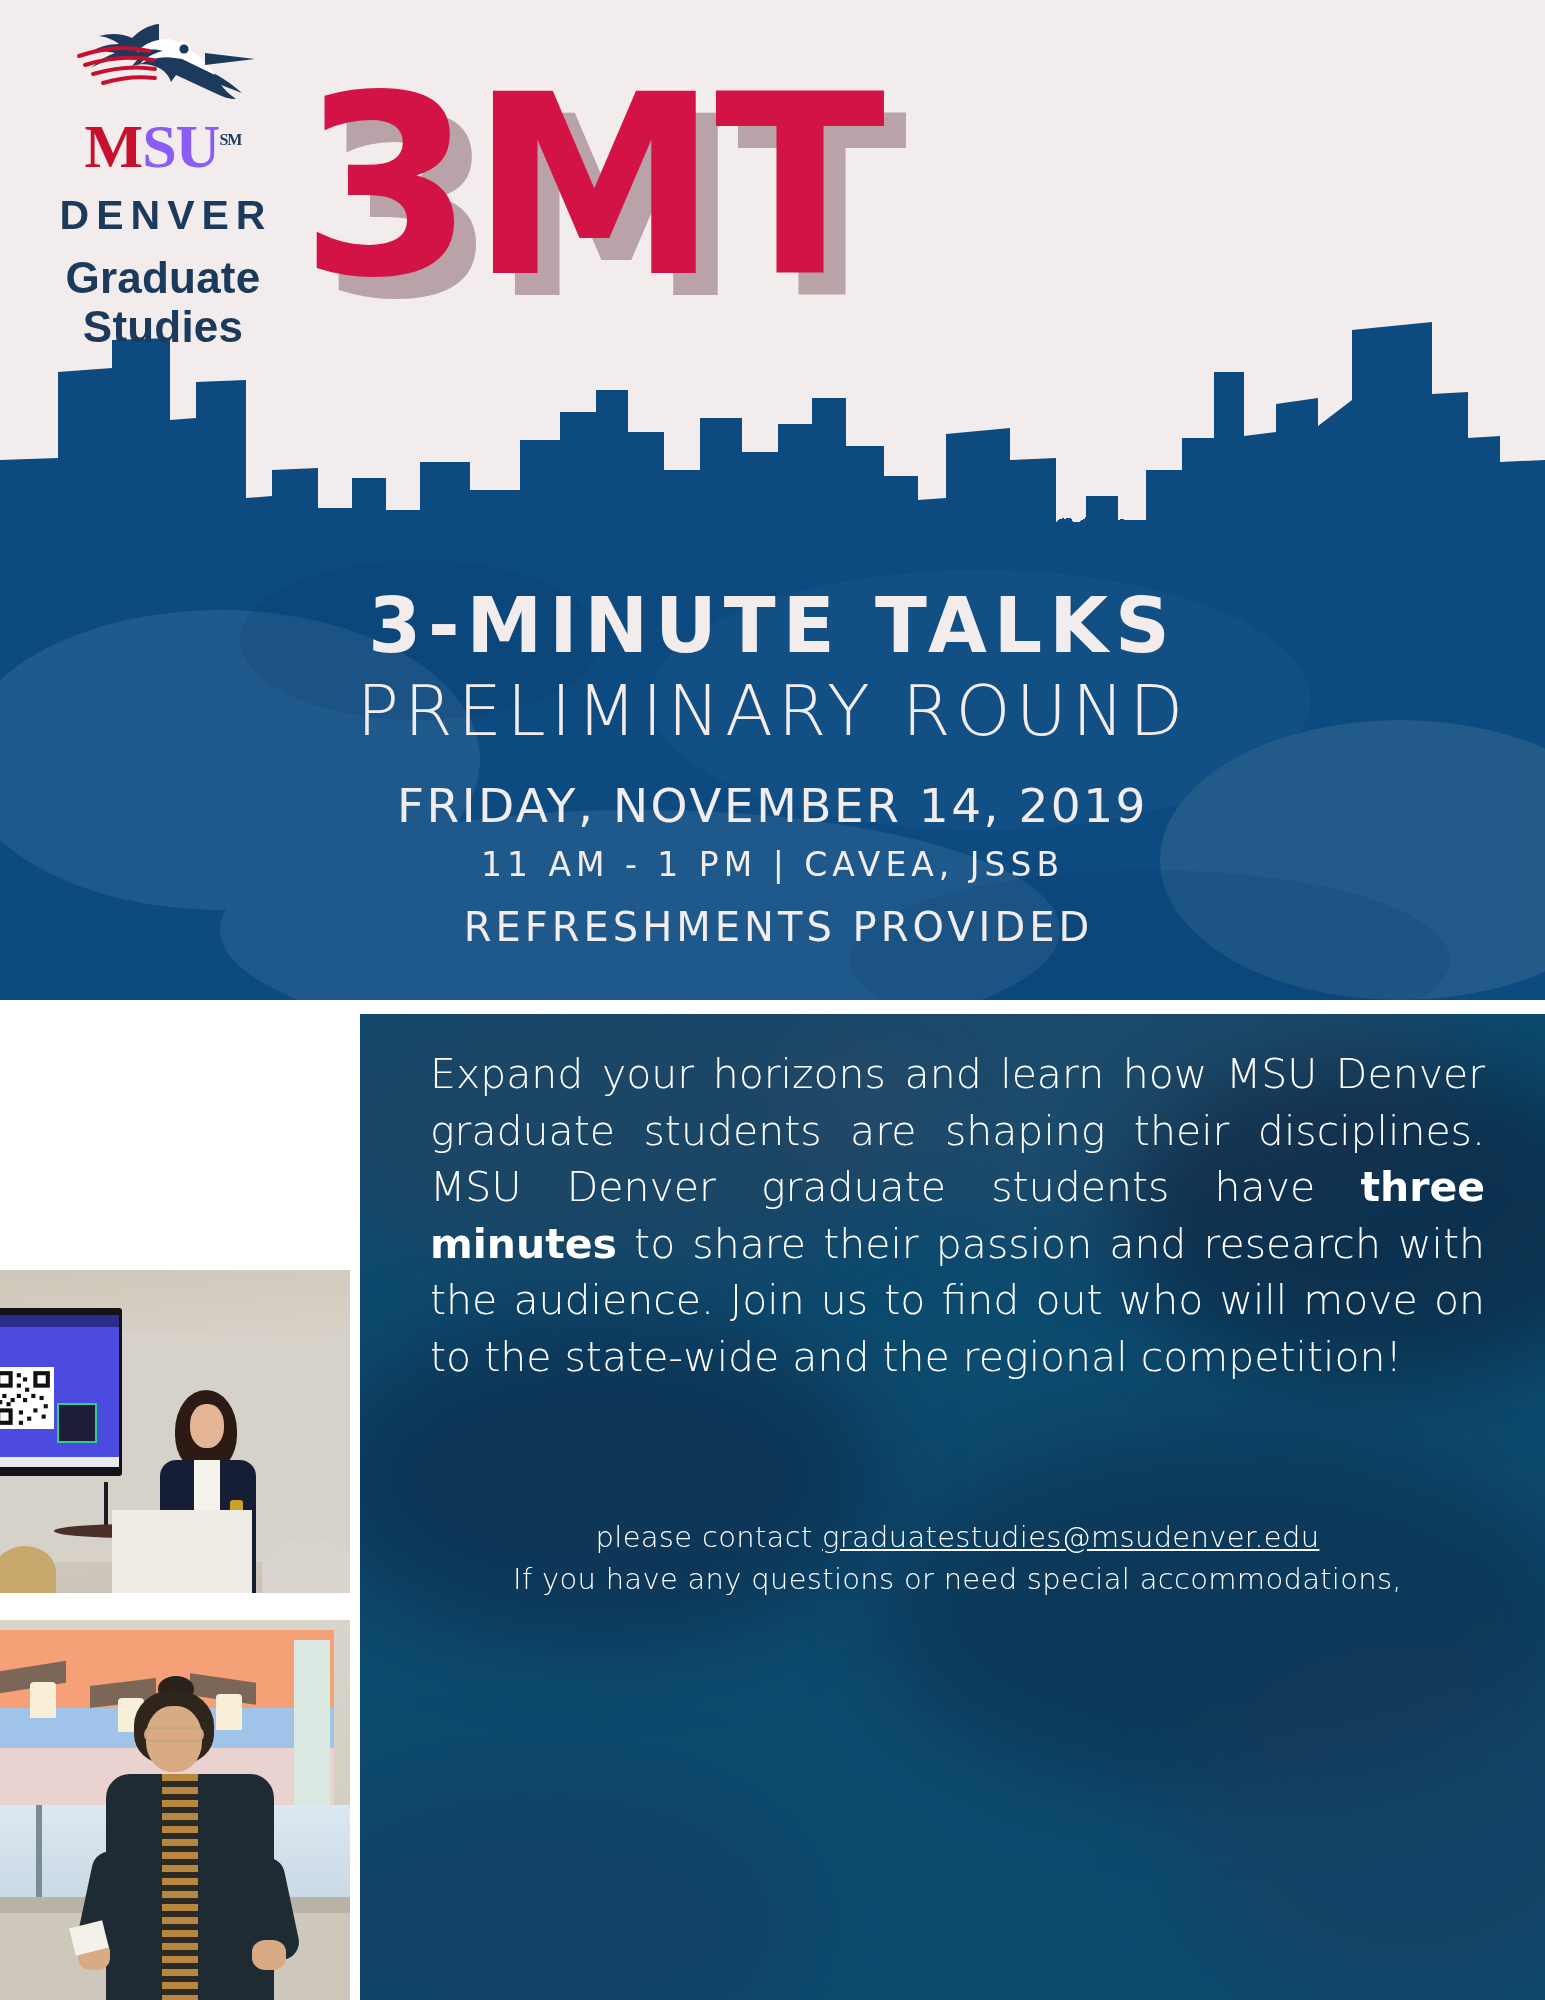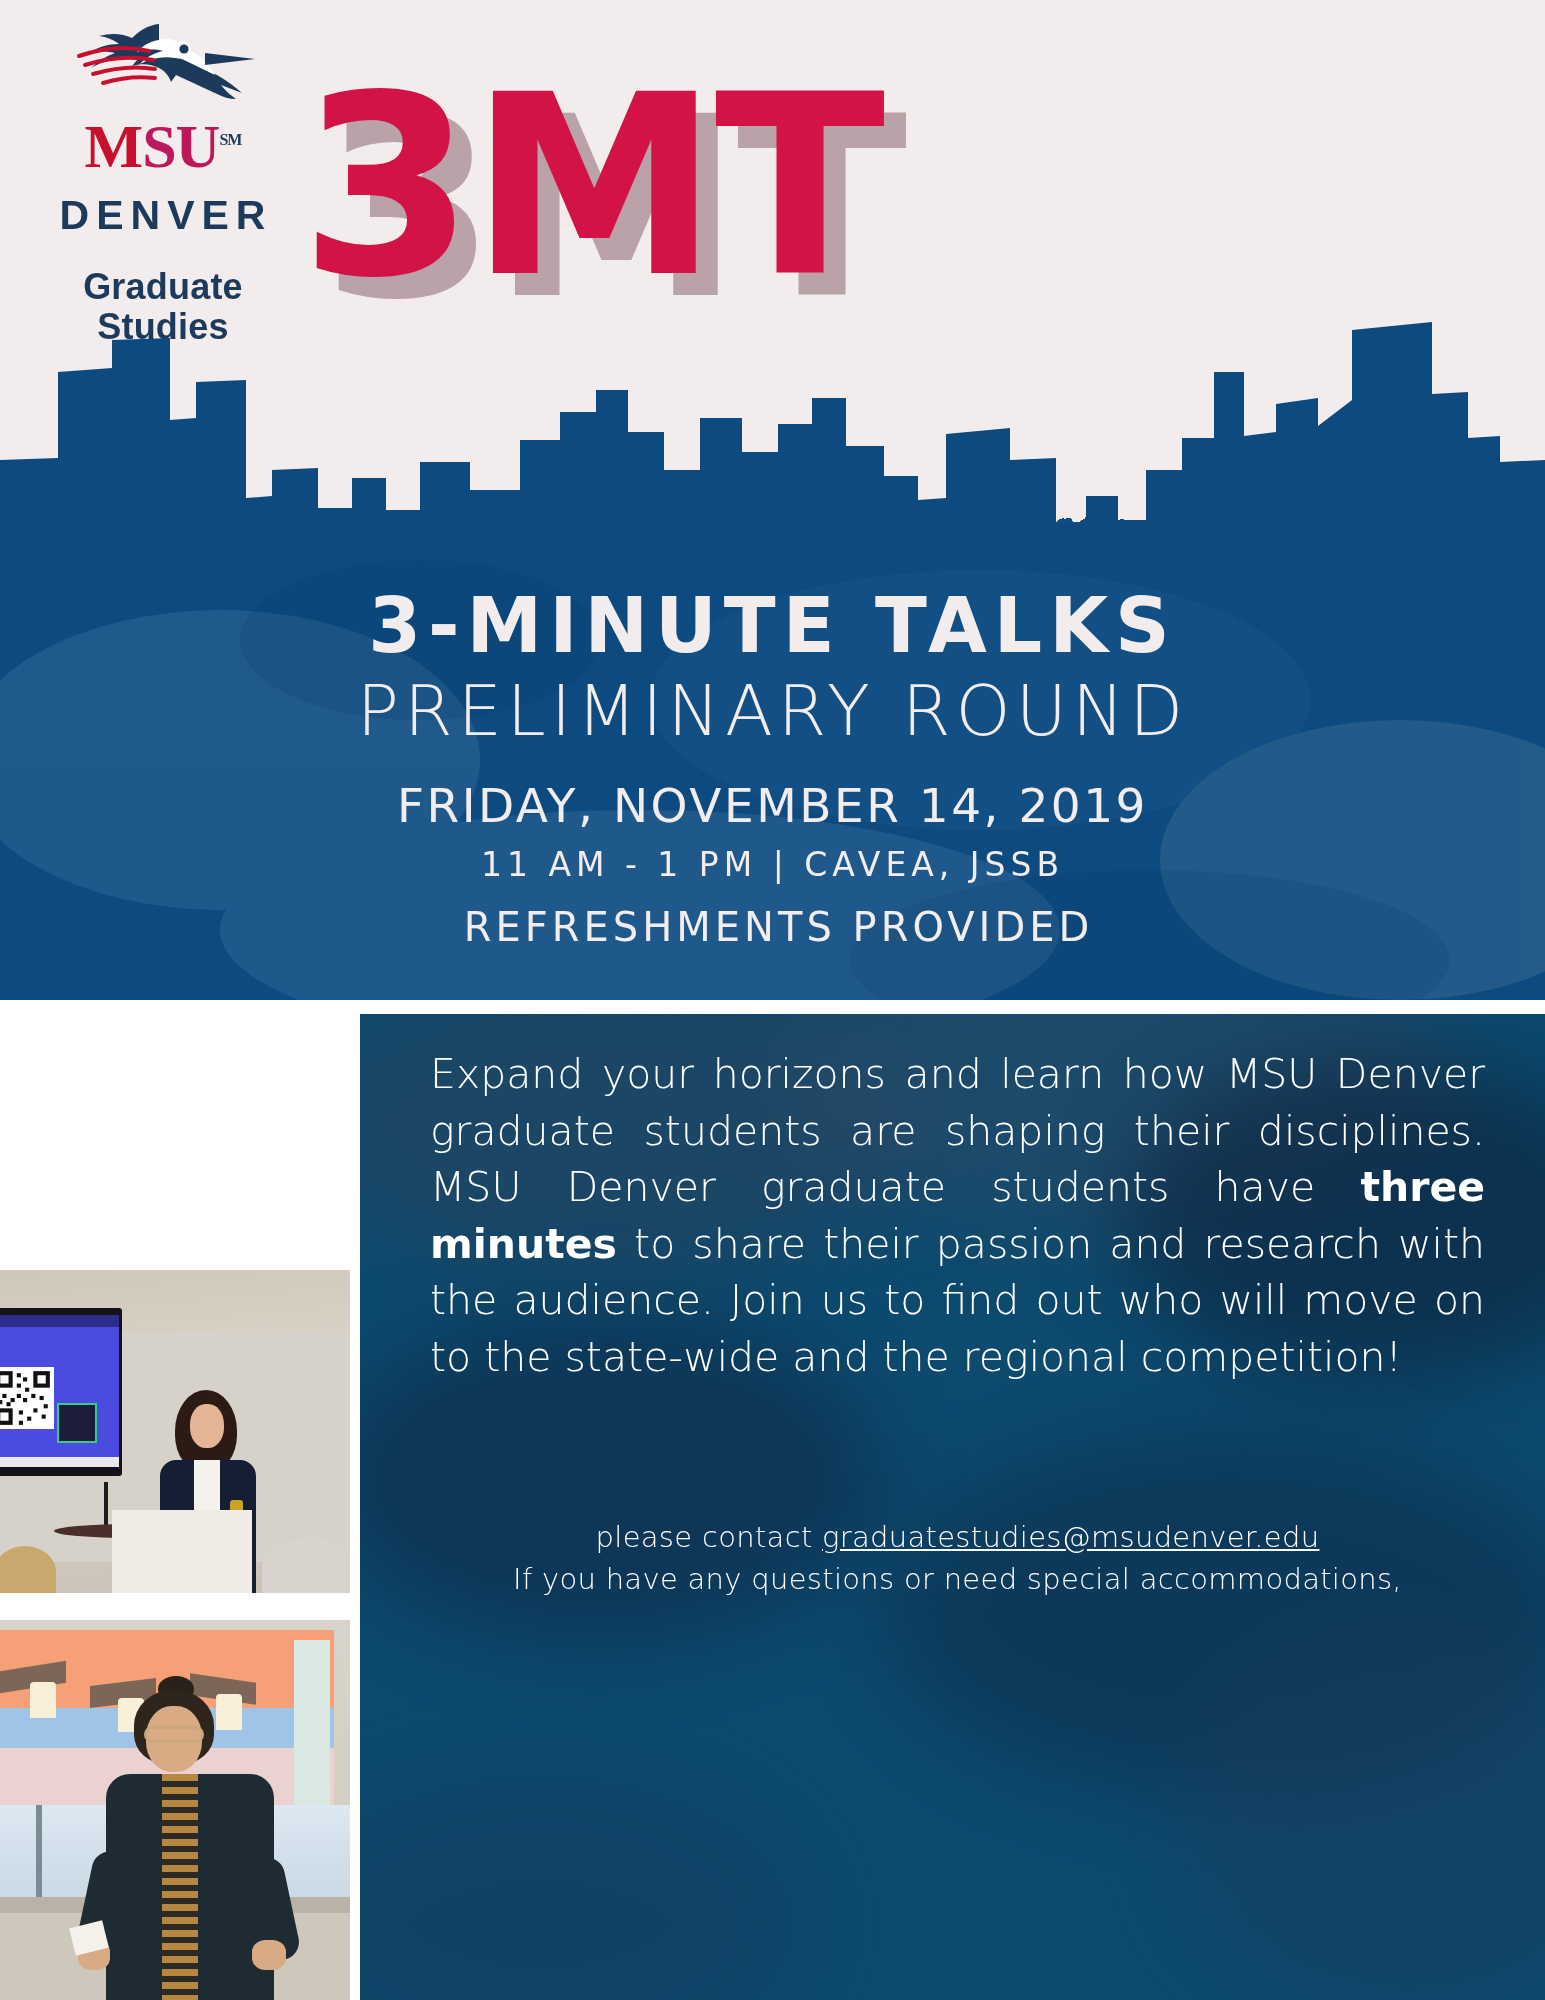--- a/index.html
+++ b/index.html
@@ -24,29 +24,29 @@
     position:absolute; left:38px; top:18px; width:250px; height:310px;
     text-align:center;
   }
   .roadrunner{ width:200px; height:95px; margin:0 auto; display:block; }
   .msu-word{
     font-family:"Liberation Serif", serif;
     font-size:62px; font-weight:700; letter-spacing:-1px;
     line-height:.95; margin-top:4px;
   }
   .msu-word .m{ color:#c8102e; }
-  .msu-word .su{ color:#be185d; }
+  .msu-word .su{ color:#8b5cf6; }
   .msu-word .sm{ font-size:16px; vertical-align:super; color:#1b3a5c; }
   .denver-word{
     color:#1b3a5c; font-size:41px; font-weight:700;
     letter-spacing:7px; margin-top:16px; padding-left:6px;
   }
   .grad-word{
-    color:#1b3a5c; font-size:36px; font-weight:600;
-    line-height:1.12; margin-top:28px; letter-spacing:.2px;
+    color:#1b3a5c; font-size:44px; font-weight:600;
+    line-height:1.12; margin-top:14px; letter-spacing:.2px;
   }
 
   
   .mt-wrap{
     position:absolute; left:300px; top:62px; width:700px; height:260px;
   }
   .mt-shadow, .mt-main{
     position:absolute; left:0; top:0;
     font-family:"DejaVu Sans", sans-serif;
     font-size:250px; font-weight:700; letter-spacing:-4px;

